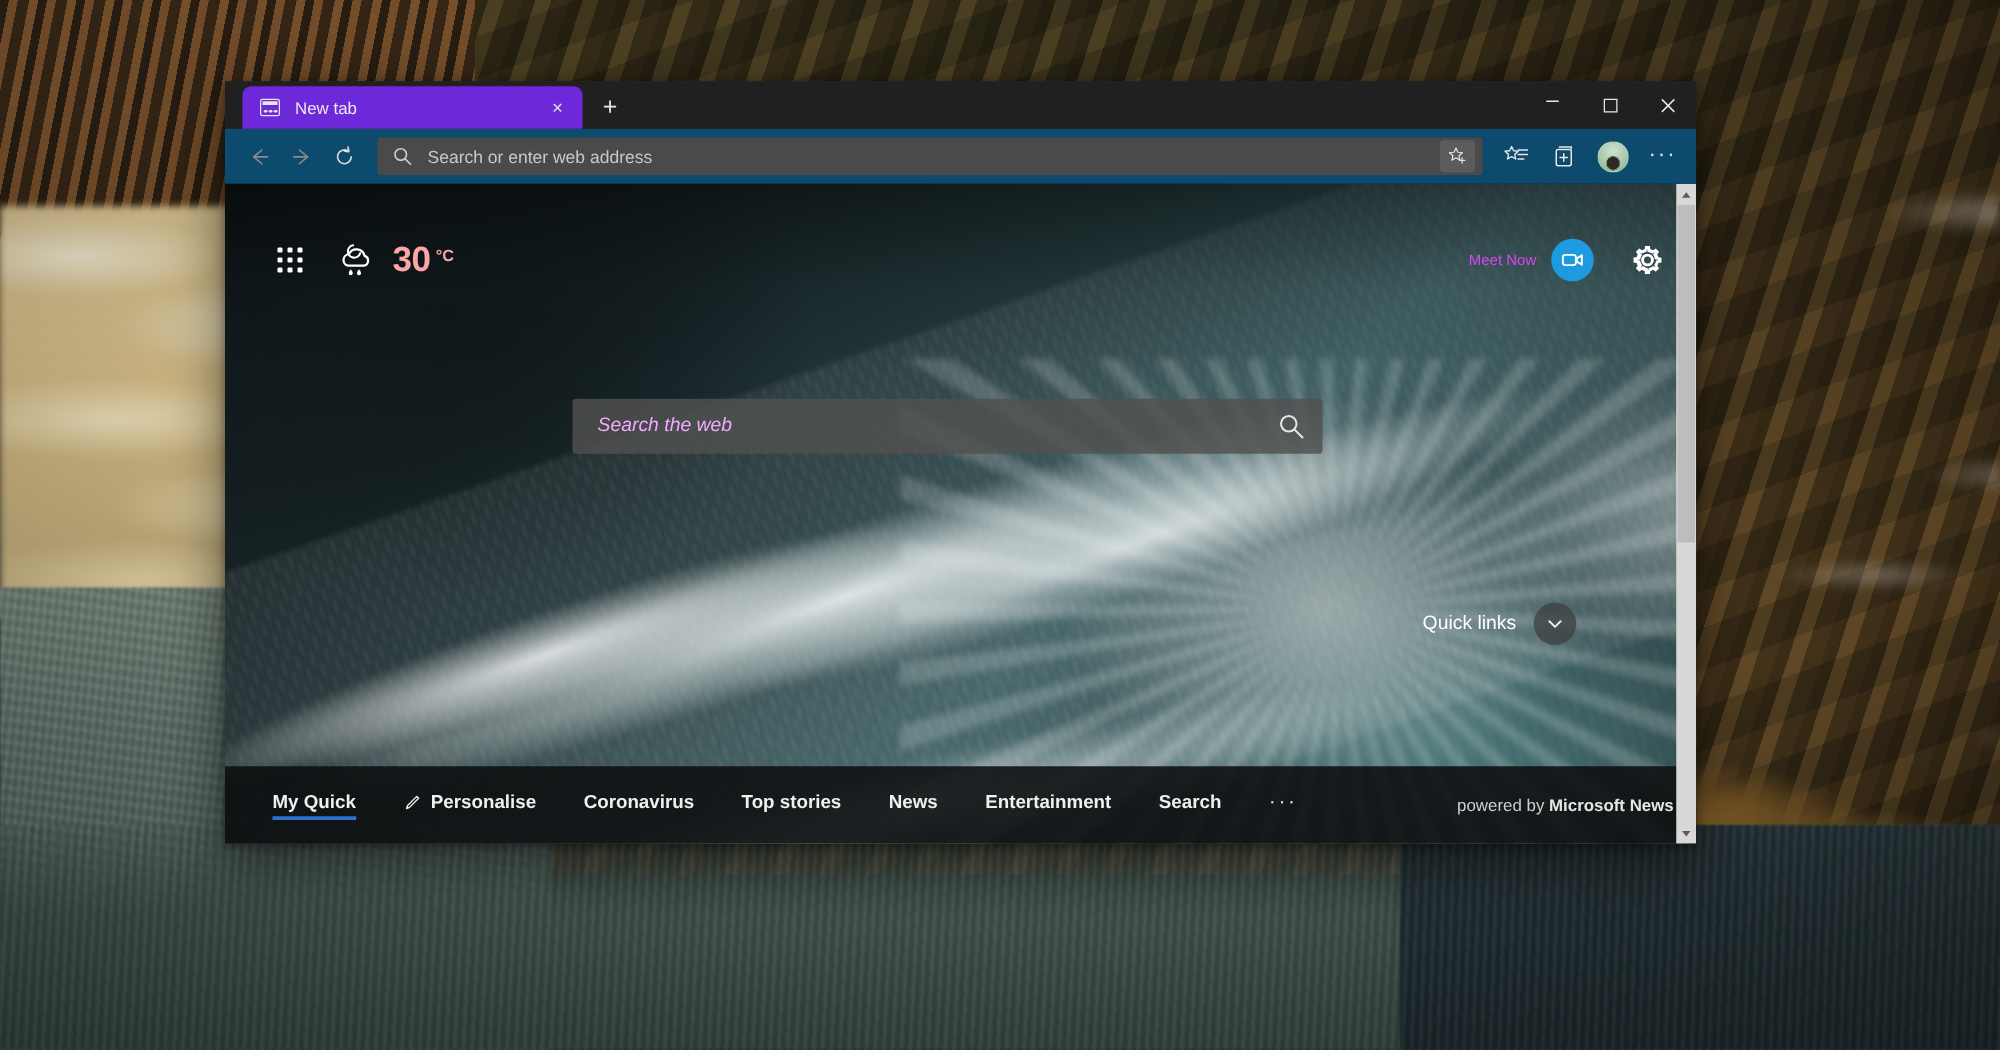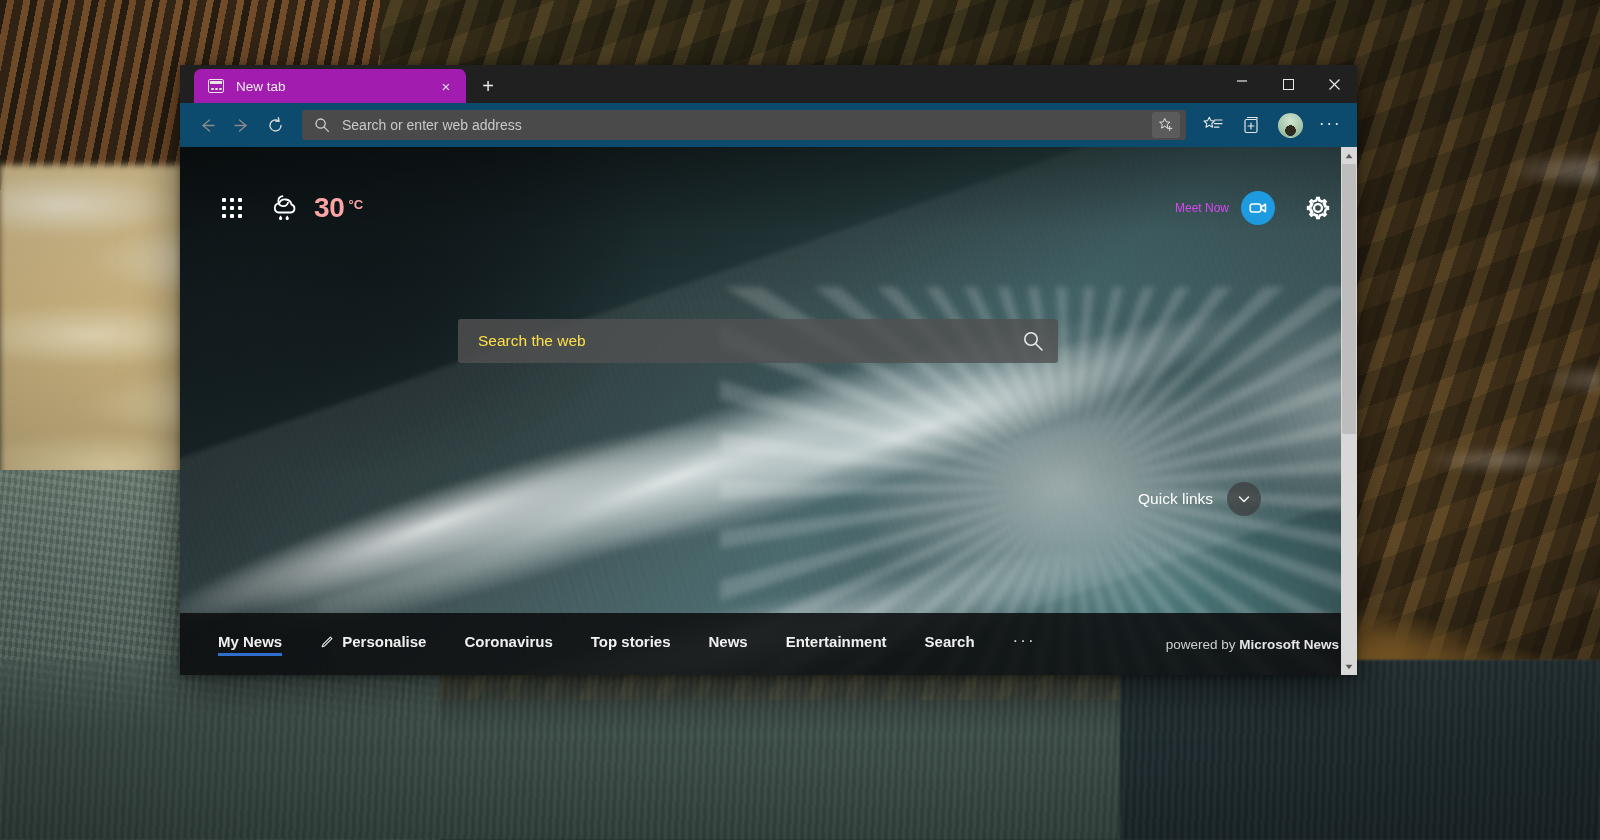--- a/index.html
+++ b/index.html
@@ -107,21 +107,21 @@
     display: flex; flex-direction: column;
   }
 
   
   .titlebar {
     height: 38px; background: #202020;
     display: flex; align-items: flex-end; position: relative; flex: 0 0 38px;
   }
   .tab {
     margin-left: 14px; height: 34px; width: 272px;
-    background: #a21caf; border-radius: 7px 7px 0 0;
+    background: #6d28d9; border-radius: 7px 7px 0 0;
     display: flex; align-items: center; padding: 0 8px 0 14px;
     position: relative;
   }
   .tab-favicon {
     width: 16px; height: 14px; flex: 0 0 16px;
     border: 1.5px solid #e6e6e6; border-radius: 2px;
     position: relative; margin-right: 12px;
   }
   .tab-favicon::before {
     content: ""; position: absolute; left: 1px; right: 1px; top: 1px; height: 2.5px;
@@ -272,21 +272,21 @@
     width: 34px; height: 34px; margin-left: 26px; flex: 0 0 34px;
     display: flex; align-items: center; justify-content: center;
   }
 
   
   .ntp-search {
     position: absolute; left: 278px; top: 172px; width: 600px; height: 44px;
     background: rgba(80,80,80,.82); border-radius: 3px;
     display: flex; align-items: center; padding: 0 14px 0 20px;
   }
-  .ntp-search-text { flex: 1; color: #fde047; font-size: 15.5px; }
+  .ntp-search-text { flex: 1; color: #f0abfc; font-size: 15.5px; font-style: italic; }
   .ntp-search-icon { width: 22px; height: 22px; flex: 0 0 22px; }
 
   
   .quicklinks {
     position: absolute; right: 96px; top: 335px;
     display: flex; align-items: center;
   }
   .quicklinks-label { color: #fff; font-size: 15.5px; margin-right: 14px; }
   .quicklinks-toggle {
     width: 34px; height: 34px; border-radius: 50%;
@@ -515,21 +515,21 @@
         <div class="quicklinks-toggle">
           <svg width="16" height="16" viewBox="0 0 16 16">
             <path d="M3.5 6 L8 10.5 L12.5 6" fill="none" stroke="#f0f0f0" stroke-width="1.5" stroke-linecap="round" stroke-linejoin="round"></path>
           </svg>
         </div>
       </div>
 
       <div class="feedbar">
 
         <div class="feed-item active">
-          <span>My News</span>
+          <span>My Quick</span>
         </div>
 
         <div class="feed-item">
           <span class="pencil-icon">
             <svg width="15" height="15" viewBox="0 0 15 15">
               <path d="M2.2 12.8 L3.1 10.4 L10.4 3.1 L11.9 4.6 L4.6 11.9 Z" fill="none" stroke="#f0f0f0" stroke-width="1.1" stroke-linejoin="round"></path>
             </svg>
           </span>
           <span>Personalise</span>
         </div>

